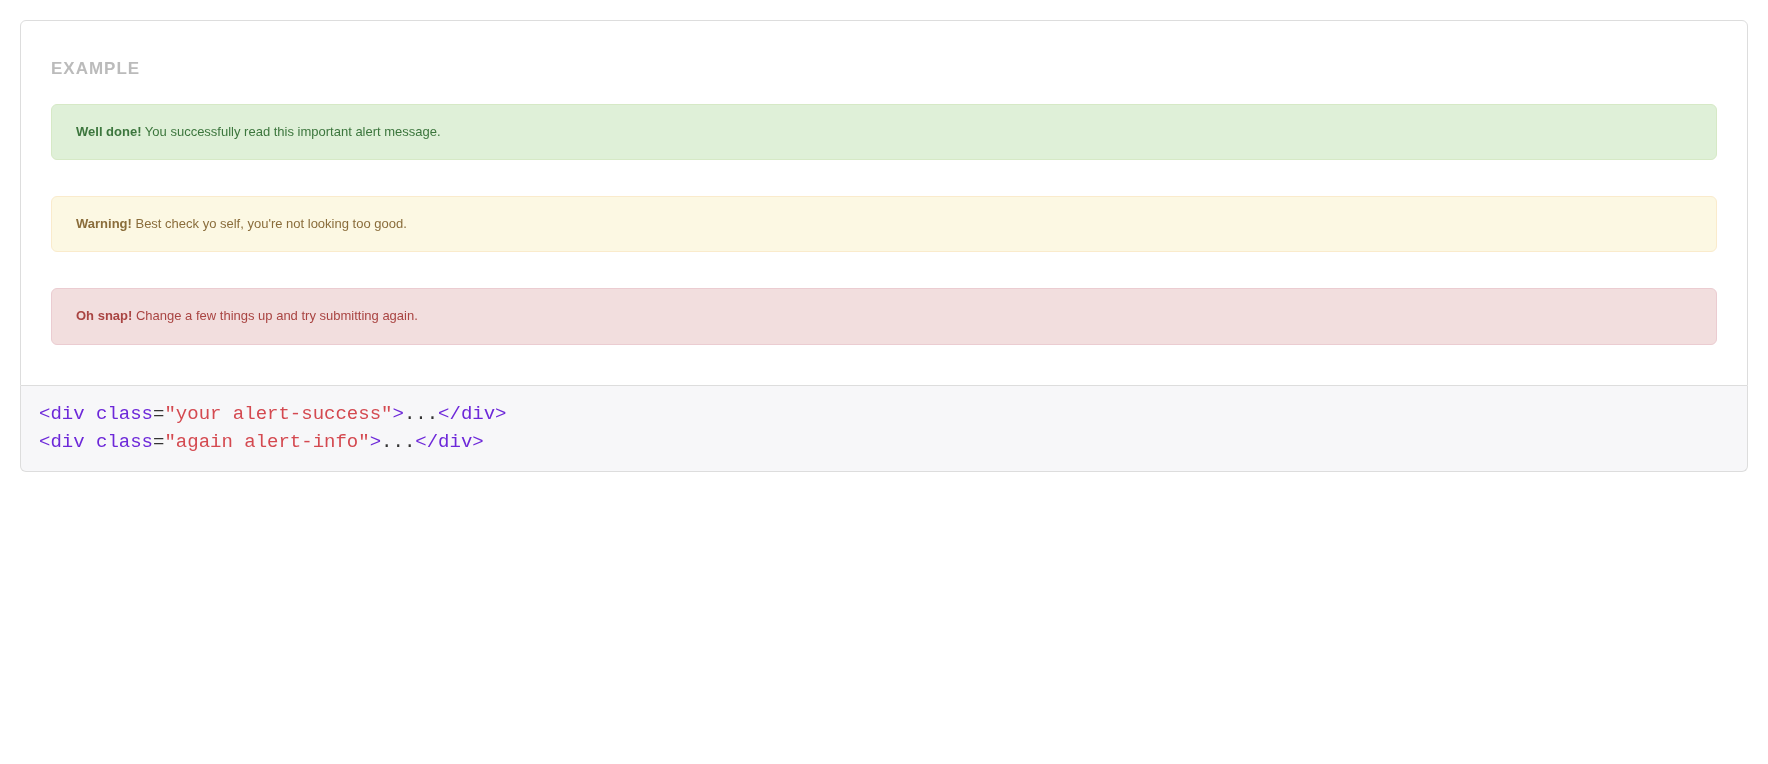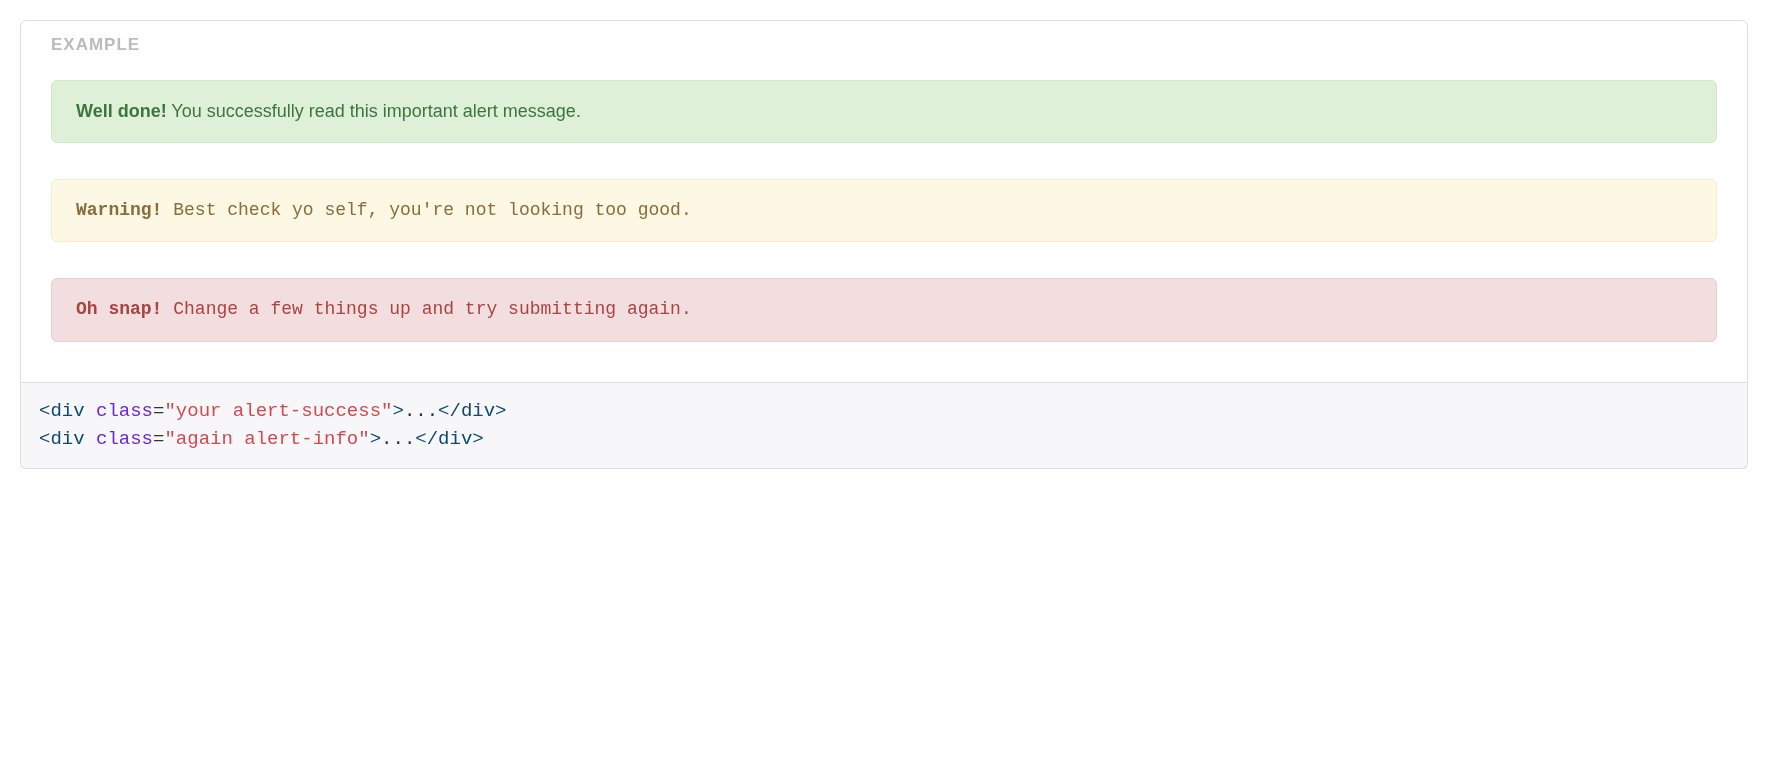--- a/index.html
+++ b/index.html
@@ -9,36 +9,36 @@
     margin: 0;
     padding: 20px;
     font-family: "Helvetica Neue", Helvetica, Arial, sans-serif;
     font-size: 20px;
     background: #fff;
     color: #333;
   }
   .example-box {
     border: 1px solid #ddd;
     border-radius: 6px 6px 0 0;
-    padding: 14px 30px 30px 30px;
+    padding: 38px 30px 30px 30px;
     background: #fff;
   }
   .example-label {
     color: #bbb;
     font-weight: 700;
     font-size: 17px;
     letter-spacing: 1px;
     margin-bottom: 25px;
   }
   .alert {
     padding: 18px 24px;
     border: 1px solid transparent;
     border-radius: 6px;
     margin-bottom: 36px;
-    font-size: 18px;
+    font-size: 13px;
     line-height: 1.4;
   }
   .alert:last-of-type {
     margin-bottom: 10px;
   }
   .alert strong {
     font-weight: 700;
   }
   .alert-success {
     background-color: #dff0d8;
@@ -47,41 +47,39 @@
   }
   .alert-info {
     background-color: #d9edf7;
     border-color: #bce8f1;
     color: #31708f;
   }
   .alert-warning {
     background-color: #fcf8e3;
     border-color: #faebcc;
     color: #8a6d3b;
-    font-family: Liberation Mono, monospace;
   }
   .alert-danger {
     background-color: #f2dede;
     border-color: #ebccd1;
     color: #a94442;
-    font-family: Liberation Mono, monospace;
   }
   .code-box {
     border: 1px solid #ddd;
     border-top: none;
     background: #f7f7f9;
     padding: 14px 18px;
     font-family: Menlo, Monaco, Consolas, "Courier New", monospace;
     font-size: 19px;
     line-height: 1.5;
     white-space: pre;
     overflow-x: auto;
     border-radius: 0 0 6px 6px;
   }
-  .nt { color: #0c4a6e; }
+  .nt { color: #6d28d9; }
   .na { color: #6d28d9; }
   .s  { color: #d44950; }
   .p  { color: #333; }
 </style>
 </head>
 <body>
 
 <div class="example-box">
   <div class="example-label">EXAMPLE</div>
 

